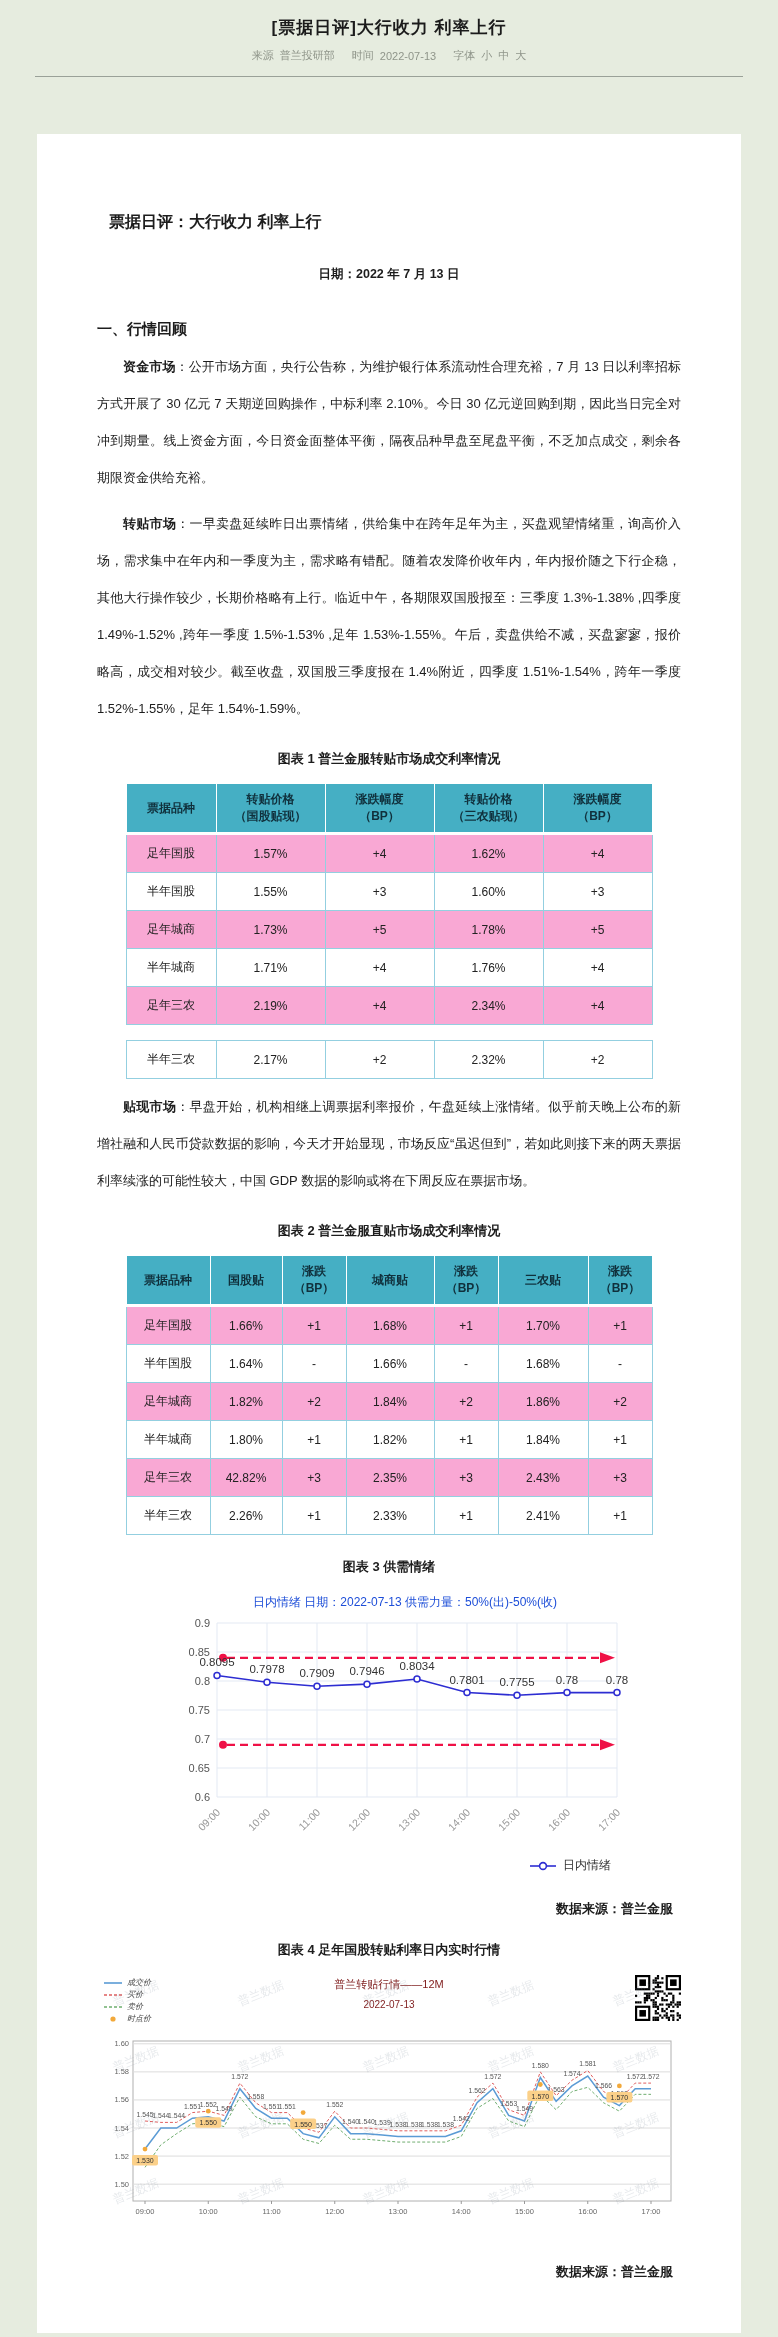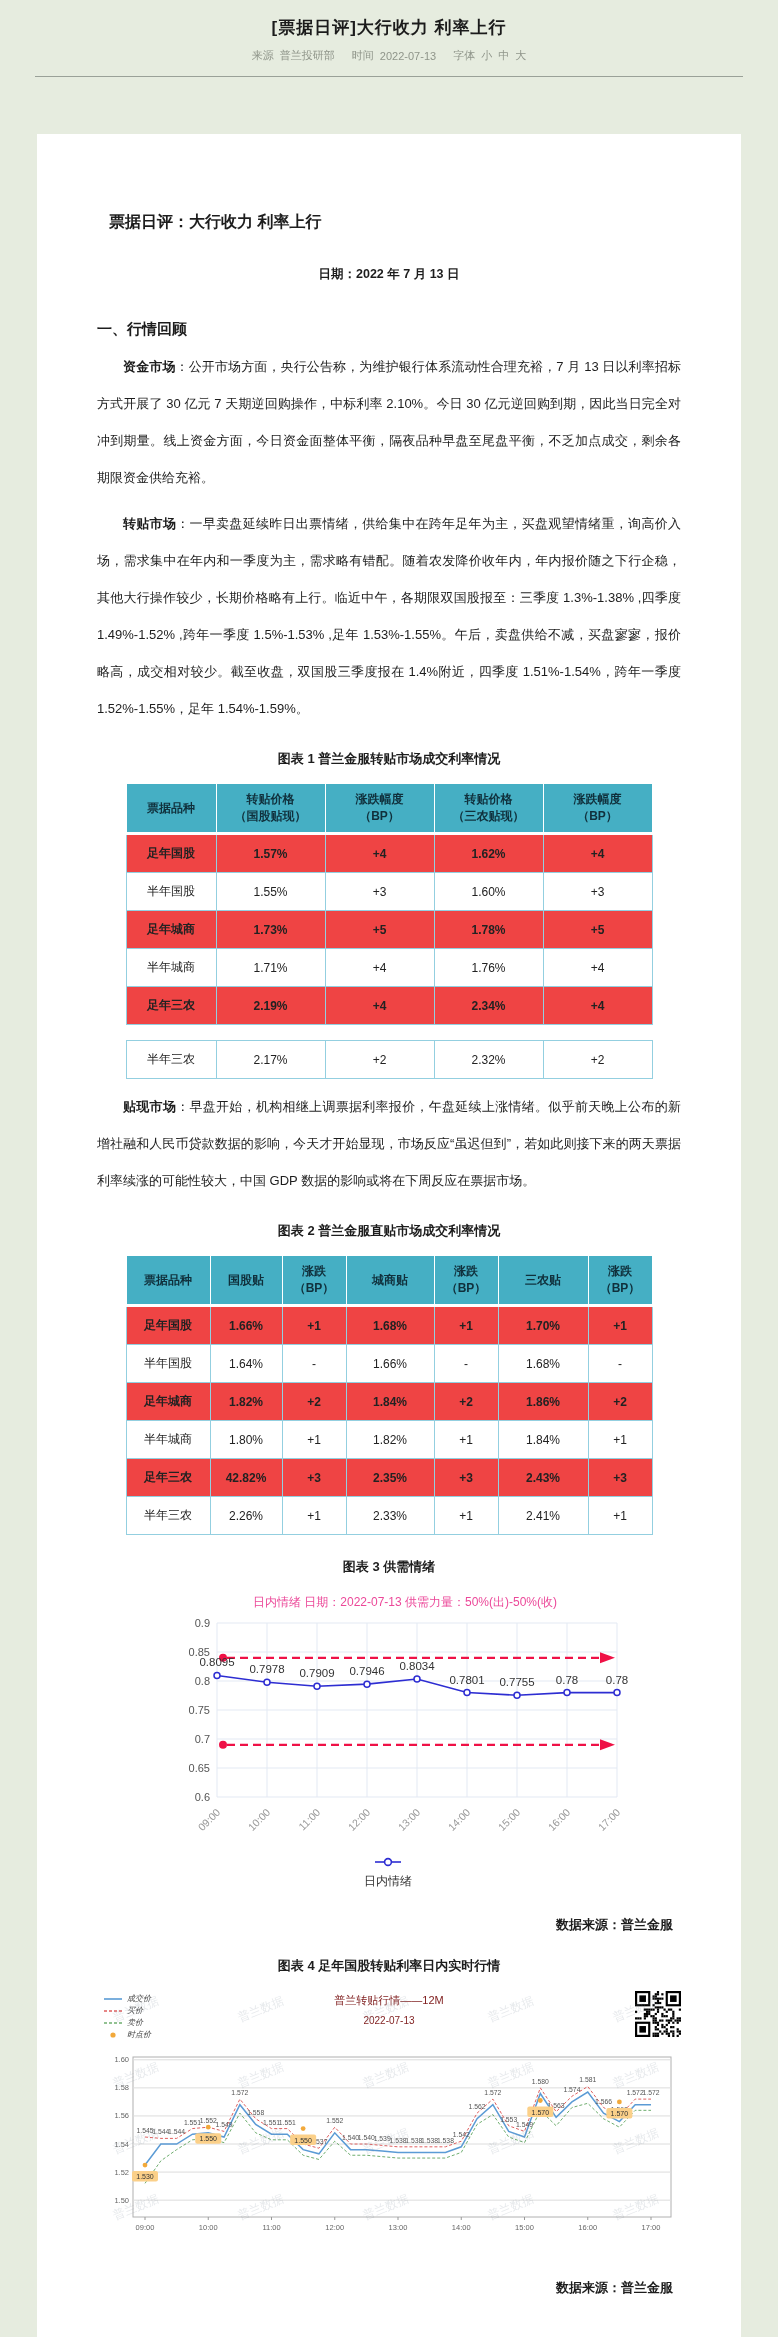--- a/index.html
+++ b/index.html
@@ -33,30 +33,30 @@
   
   .rate-table{border-collapse:collapse;margin:15px auto 0;font-size:12px;border:1px solid #c2410c;}
   .rate-table th{
     background:#45afc4;color:#10303c;font-weight:700;
     padding:7px 2px;border:1px solid #ffffff;white-space:pre-line;line-height:17px;
   }
   .rate-table thead tr{border-bottom:3px solid #ffffff;}
   .rate-table td{
     border:1px solid #93cfe0;text-align:center;height:37px;padding:0 2px;color:#222;
   }
-  .rate-table tr.alt td{background:#ef4444;font-weight:bold;}
+  .rate-table tr.alt td{background:#f9a8d4;}
   .detached{margin-top:15px;}
   .source-note{font-size:13px;font-weight:700;text-align:right;margin:26px 8px 0 0;}
   
   .fig3{margin:18px 0 0 68px;width:480px;}
   .c3-title{font-size:19px;font-weight:700;color:#333;text-align:center;}
-  .c3-sub{font-size:12px;color:#ec4899;text-align:center;margin-top:1px;}
+  .c3-sub{font-size:12px;color:#1d4ed8;text-align:center;margin-top:1px;}
   #fig3-plot svg{display:block;margin-top:4px;overflow:visible;}
   .c3-legend{display:flex;justify-content:flex-end;align-items:center;gap:6px;
-    padding-right:34px;font-size:12px;color:#333;margin-top:2px;flex-direction:column;}
+    padding-right:34px;font-size:12px;color:#333;margin-top:2px;}
   
   .fig4{position:relative;margin:16px auto 0;width:584px;}
   .f4-head{position:relative;height:56px;}
   .f4-legend{position:absolute;left:6px;top:2px;font-size:8px;color:#444;}
   .f4-legend .li{display:flex;align-items:center;gap:4px;line-height:12px;font-style:italic;}
   .f4-titles{position:absolute;left:0;right:0;top:2px;text-align:center;color:#7f1d1d;}
   .f4-title{font-size:11px;}
   .f4-date{font-size:10px;margin-top:7px;}
   #qr{position:absolute;right:0;top:0;width:46px;height:46px;}
   .watermarks{position:absolute;left:0;top:0;right:0;bottom:0;pointer-events:none;z-index:3;}

